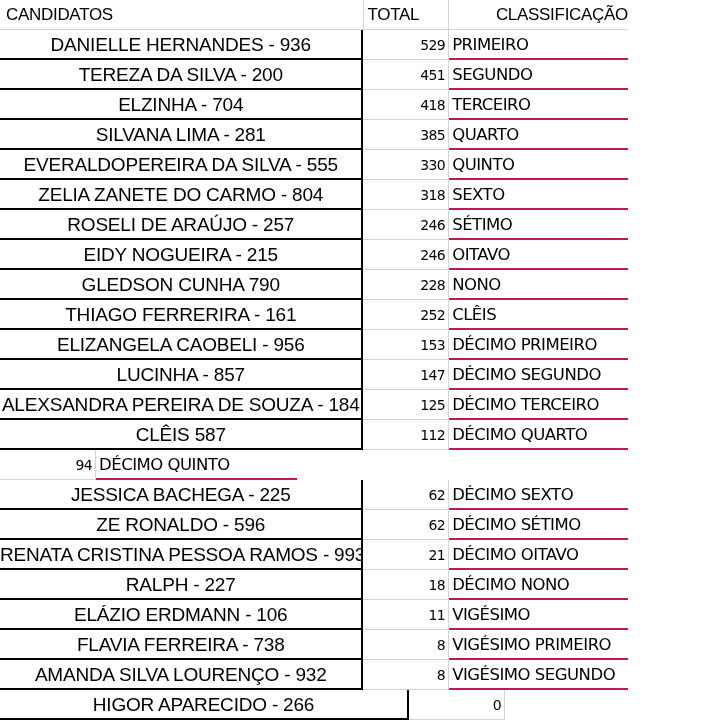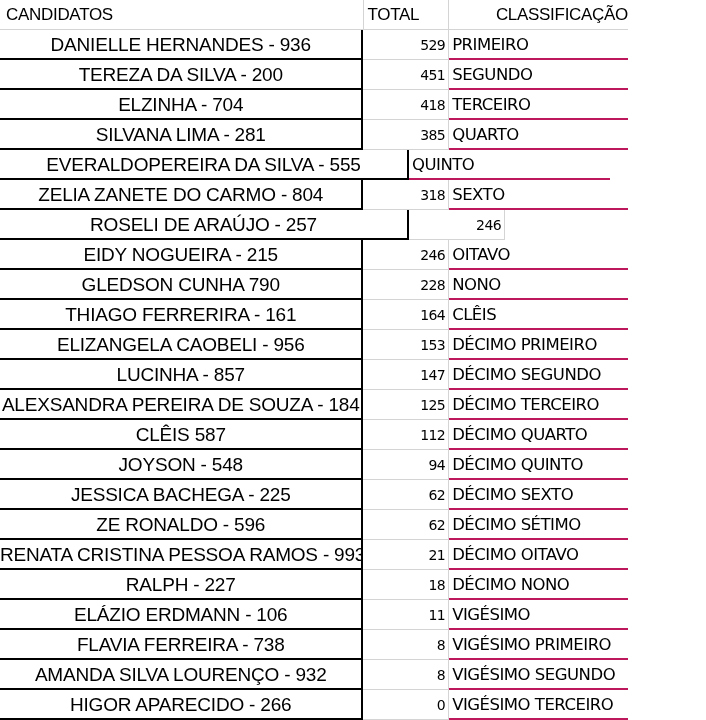--- a/index.html
+++ b/index.html
@@ -107,49 +107,51 @@
   </div>
 
   <div class="row data">
     <div class="cell c-name">SILVANA LIMA - 281</div>
     <div class="cell c-total">385</div>
     <div class="cell c-class">QUARTO</div>
   </div>
 
   <div class="row data">
     <div class="cell c-name">EVERALDOPEREIRA DA SILVA - 555</div>
+    <div class="cell c-total">330</div>
     <div class="cell c-class">QUINTO</div>
   </div>
 
   <div class="row data">
     <div class="cell c-name">ZELIA ZANETE DO CARMO - 804</div>
     <div class="cell c-total">318</div>
     <div class="cell c-class">SEXTO</div>
   </div>
 
   <div class="row data">
     <div class="cell c-name">ROSELI DE ARAÚJO - 257</div>
     <div class="cell c-total">246</div>
+    <div class="cell c-class">SÉTIMO</div>
   </div>
 
   <div class="row data">
     <div class="cell c-name">EIDY NOGUEIRA - 215</div>
     <div class="cell c-total">246</div>
     <div class="cell c-class">OITAVO</div>
   </div>
 
   <div class="row data">
     <div class="cell c-name">GLEDSON CUNHA 790</div>
     <div class="cell c-total">228</div>
     <div class="cell c-class">NONO</div>
   </div>
 
   <div class="row data">
     <div class="cell c-name">THIAGO FERRERIRA - 161</div>
-    <div class="cell c-total">164</div>
+    <div class="cell c-total">252</div>
     <div class="cell c-class">CLÊIS</div>
   </div>
 
   <div class="row data">
     <div class="cell c-name">ELIZANGELA CAOBELI - 956</div>
     <div class="cell c-total">153</div>
     <div class="cell c-class">DÉCIMO PRIMEIRO</div>
   </div>
 
   <div class="row data">
@@ -164,21 +166,20 @@
     <div class="cell c-class">DÉCIMO TERCEIRO</div>
   </div>
 
   <div class="row data">
     <div class="cell c-name">CLÊIS 587</div>
     <div class="cell c-total">112</div>
     <div class="cell c-class">DÉCIMO QUARTO</div>
   </div>
 
   <div class="row data">
-    <div class="cell c-name">JOYSON - 548</div>
     <div class="cell c-total">94</div>
     <div class="cell c-class">DÉCIMO QUINTO</div>
   </div>
 
   <div class="row data">
     <div class="cell c-name">JESSICA BACHEGA - 225</div>
     <div class="cell c-total">62</div>
     <div class="cell c-class">DÉCIMO SEXTO</div>
   </div>
 
@@ -214,16 +215,15 @@
 
   <div class="row data">
     <div class="cell c-name">AMANDA SILVA LOURENÇO - 932</div>
     <div class="cell c-total">8</div>
     <div class="cell c-class">VIGÉSIMO SEGUNDO</div>
   </div>
 
   <div class="row data">
     <div class="cell c-name">HIGOR APARECIDO - 266</div>
     <div class="cell c-total">0</div>
-    <div class="cell c-class">VIGÉSIMO TERCEIRO</div>
   </div>
 </div>
 </div>
 
 </body></html>

